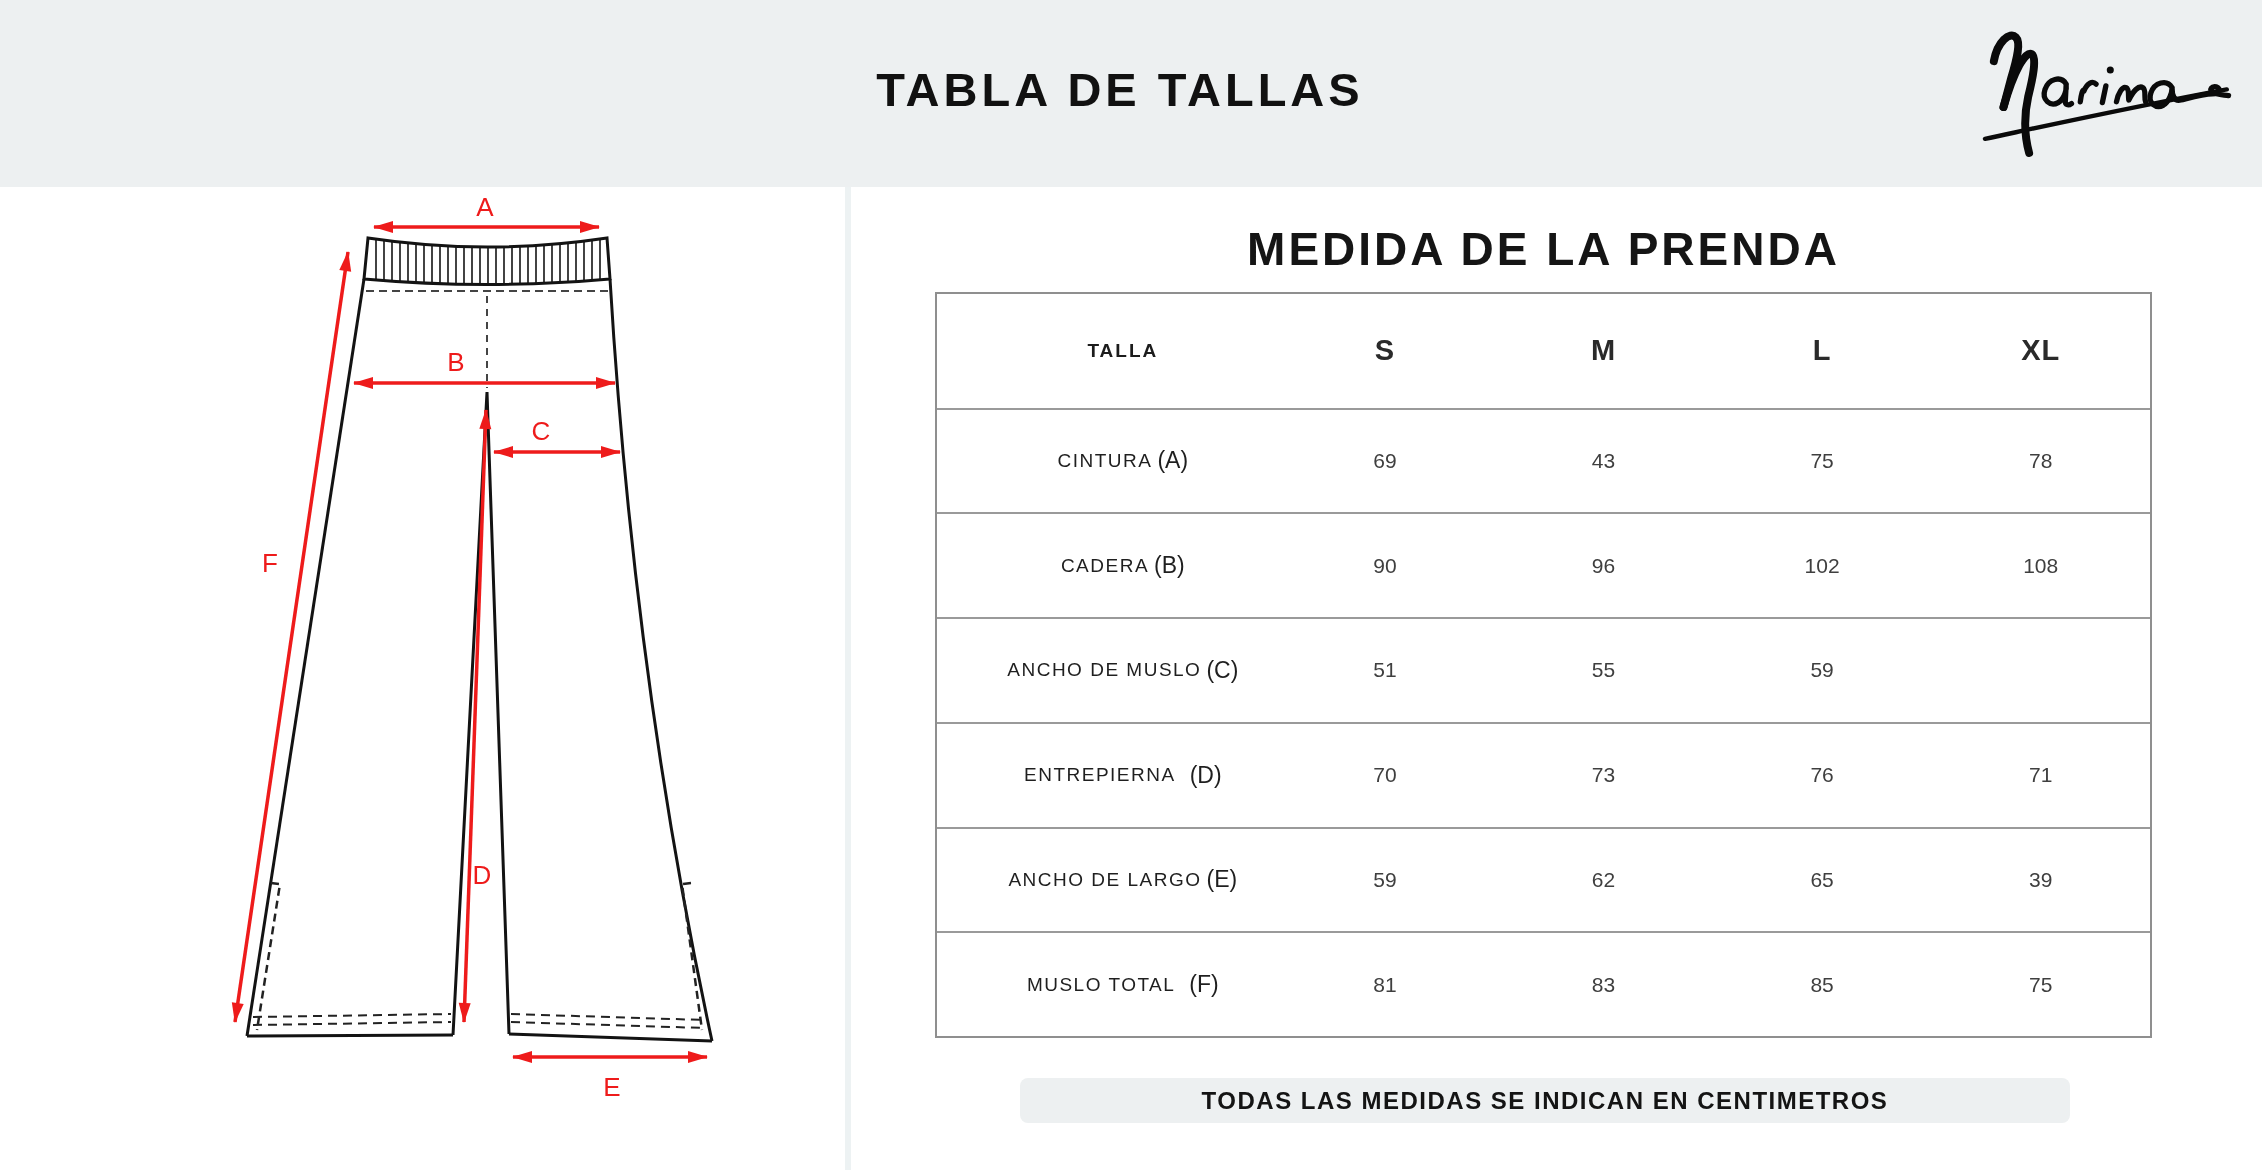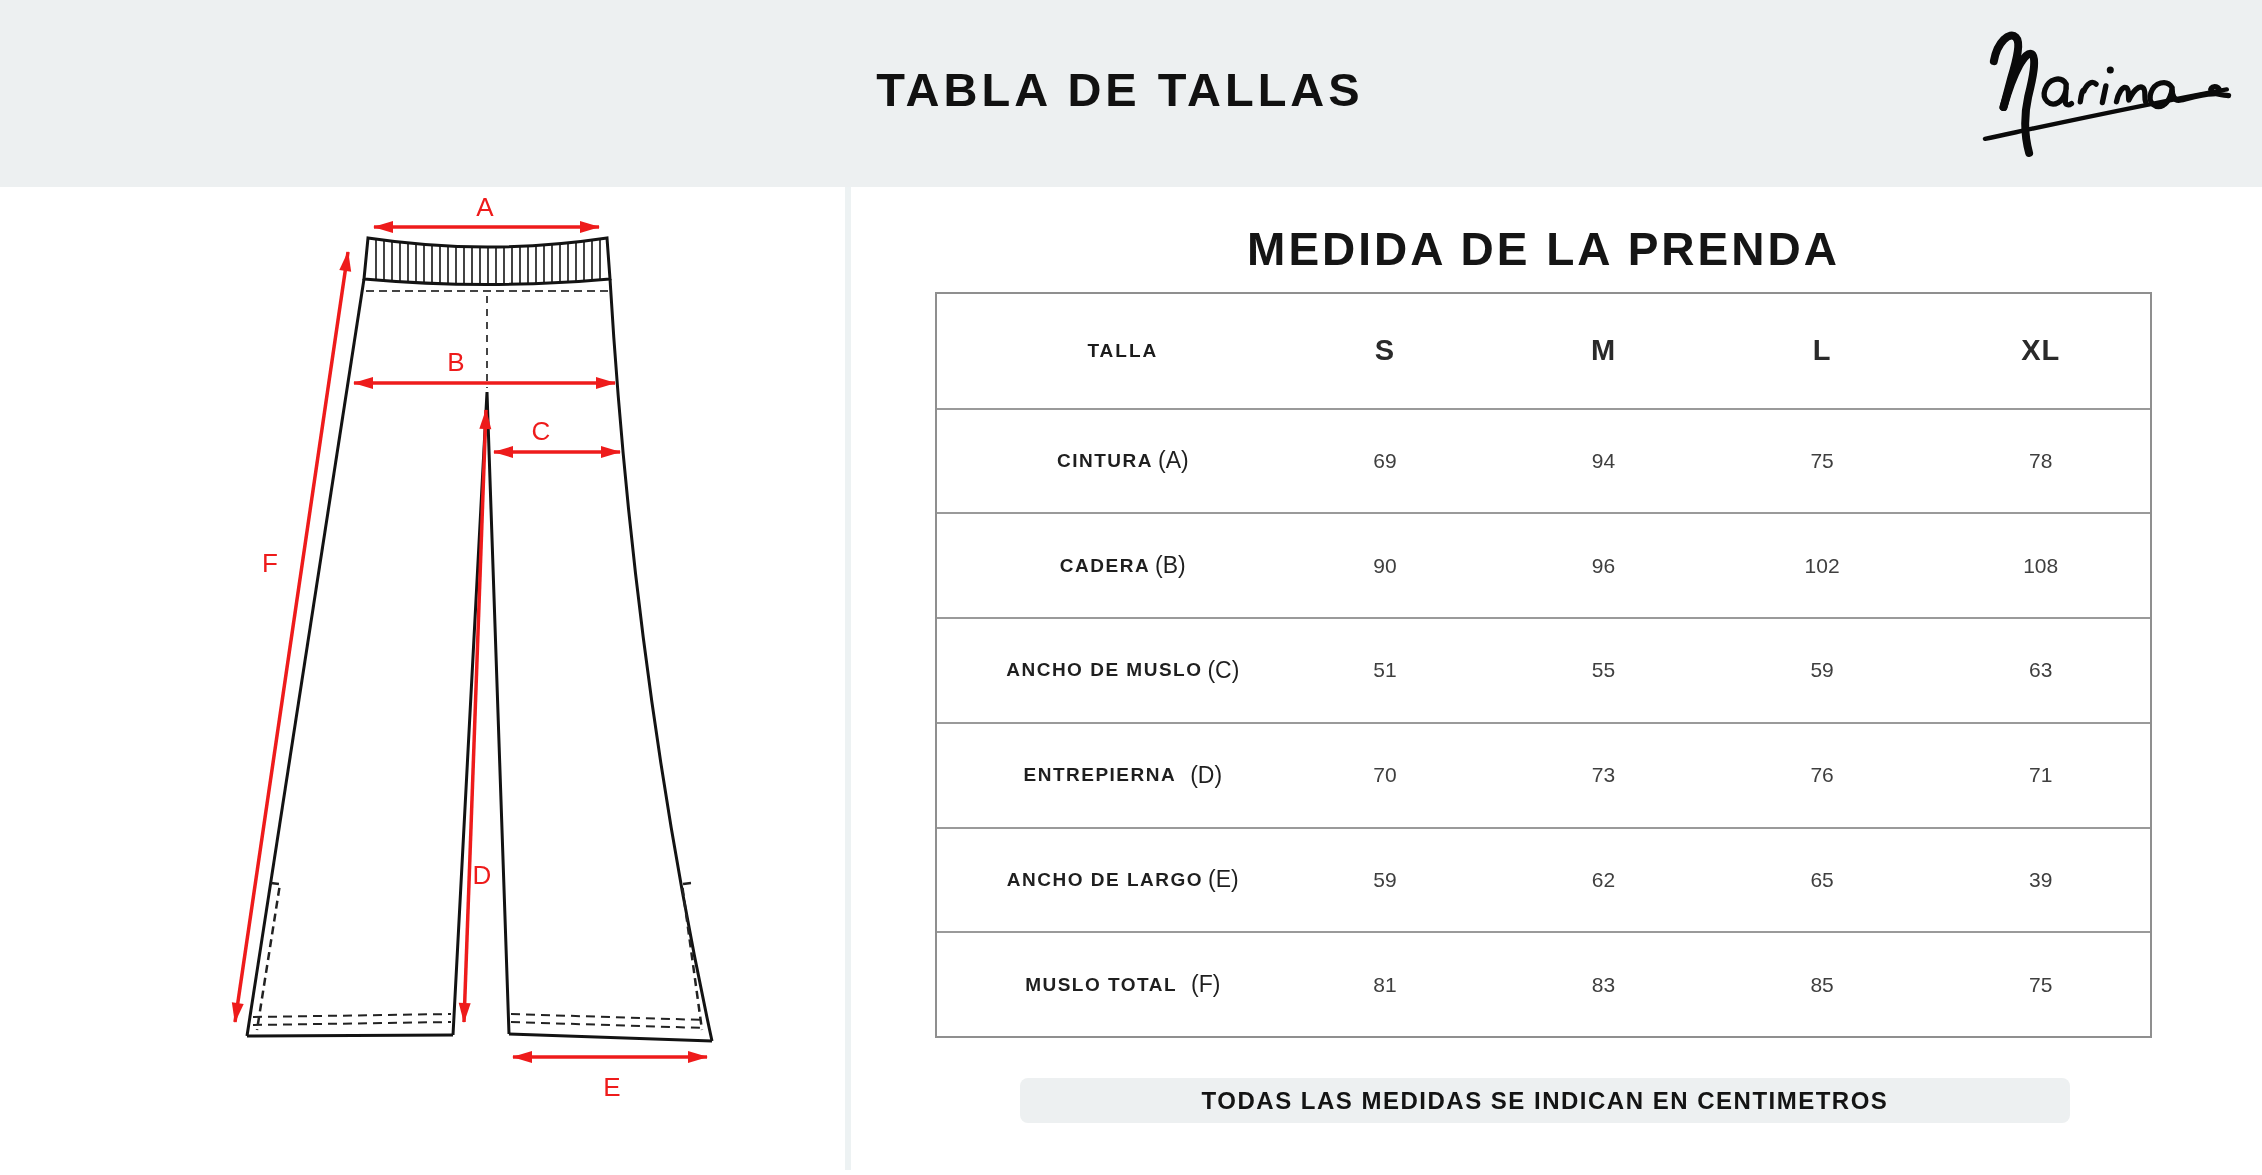--- a/index.html
+++ b/index.html
@@ -21,21 +21,21 @@
                  font-size:46px; font-weight:bold; letter-spacing:3px; color:#151515; }
   .size-table { position:absolute; left:935px; top:292px; width:1217px; height:746px;
                 border:2px solid #8f8f8f; display:flex; flex-direction:column; background:#fff; }
   .t-row { flex:1; display:flex; align-items:stretch; border-top:2px solid #9a9a9a;padding-left:33px; }
   .t-row.head { flex:1.105; border-top:none; }
   .cell { display:flex; align-items:center; justify-content:center; }
   .c-label { width:25.9%; }
   .c-val { width:18.525%; font-size:21px; color:#3f3f3f; }
   .size-name { font-size:29px; font-weight:bold; letter-spacing:1px; color:#2a2a2a; }
   .talla { font-size:19px; font-weight:bold; letter-spacing:2px; color:#1c1c1c; }
-  .m-label { font-size:19px; font-weight:bold; letter-spacing:1.5px; color:#1f1f1f; }
+  .m-label { font-size:19px; font-weight:normal; letter-spacing:1.5px; color:#1f1f1f; }
   .m-marker { font-size:23px; font-weight:normal; color:#1f1f1f; margin-left:5px; }
 
   
   .note-strip { position:absolute; left:1020px; top:1078px; width:1050px; height:45px;
                 background:#edf0f1; display:flex; align-items:center; justify-content:center;border-radius:8px; }
   .note-text { font-size:24px; font-weight:bold; letter-spacing:1.5px; color:#141414; }
 
   text.measure { font-family:"Liberation Sans", sans-serif; font-size:26px; fill:#ee1b1b; }
 </style>
 </head>
@@ -156,21 +156,21 @@
       <div class="cell c-val size-name">L</div>
       <div class="cell c-val size-name">XL</div>
     </div>
 
     <div class="t-row">
       <div class="cell c-label">
         <span class="m-label">CINTURA</span>
         <span class="m-marker">(A)</span>
       </div>
       <div class="cell c-val">69</div>
-      <div class="cell c-val">94</div>
+      <div class="cell c-val">43</div>
       <div class="cell c-val">75</div>
       <div class="cell c-val">78</div>
     </div>
 
     <div class="t-row">
       <div class="cell c-label">
         <span class="m-label">CADERA</span>
         <span class="m-marker">(B)</span>
       </div>
       <div class="cell c-val">90</div>
@@ -180,21 +180,20 @@
     </div>
 
     <div class="t-row">
       <div class="cell c-label">
         <span class="m-label">ANCHO DE MUSLO</span>
         <span class="m-marker">(C)</span>
       </div>
       <div class="cell c-val">51</div>
       <div class="cell c-val">55</div>
       <div class="cell c-val">59</div>
-      <div class="cell c-val">63</div>
     </div>
 
     <div class="t-row">
       <div class="cell c-label">
         <span class="m-label">ENTREPIERNA</span>
         <span class="m-marker" style="margin-left:14px;">(D)</span>
       </div>
       <div class="cell c-val">70</div>
       <div class="cell c-val">73</div>
       <div class="cell c-val">76</div>

